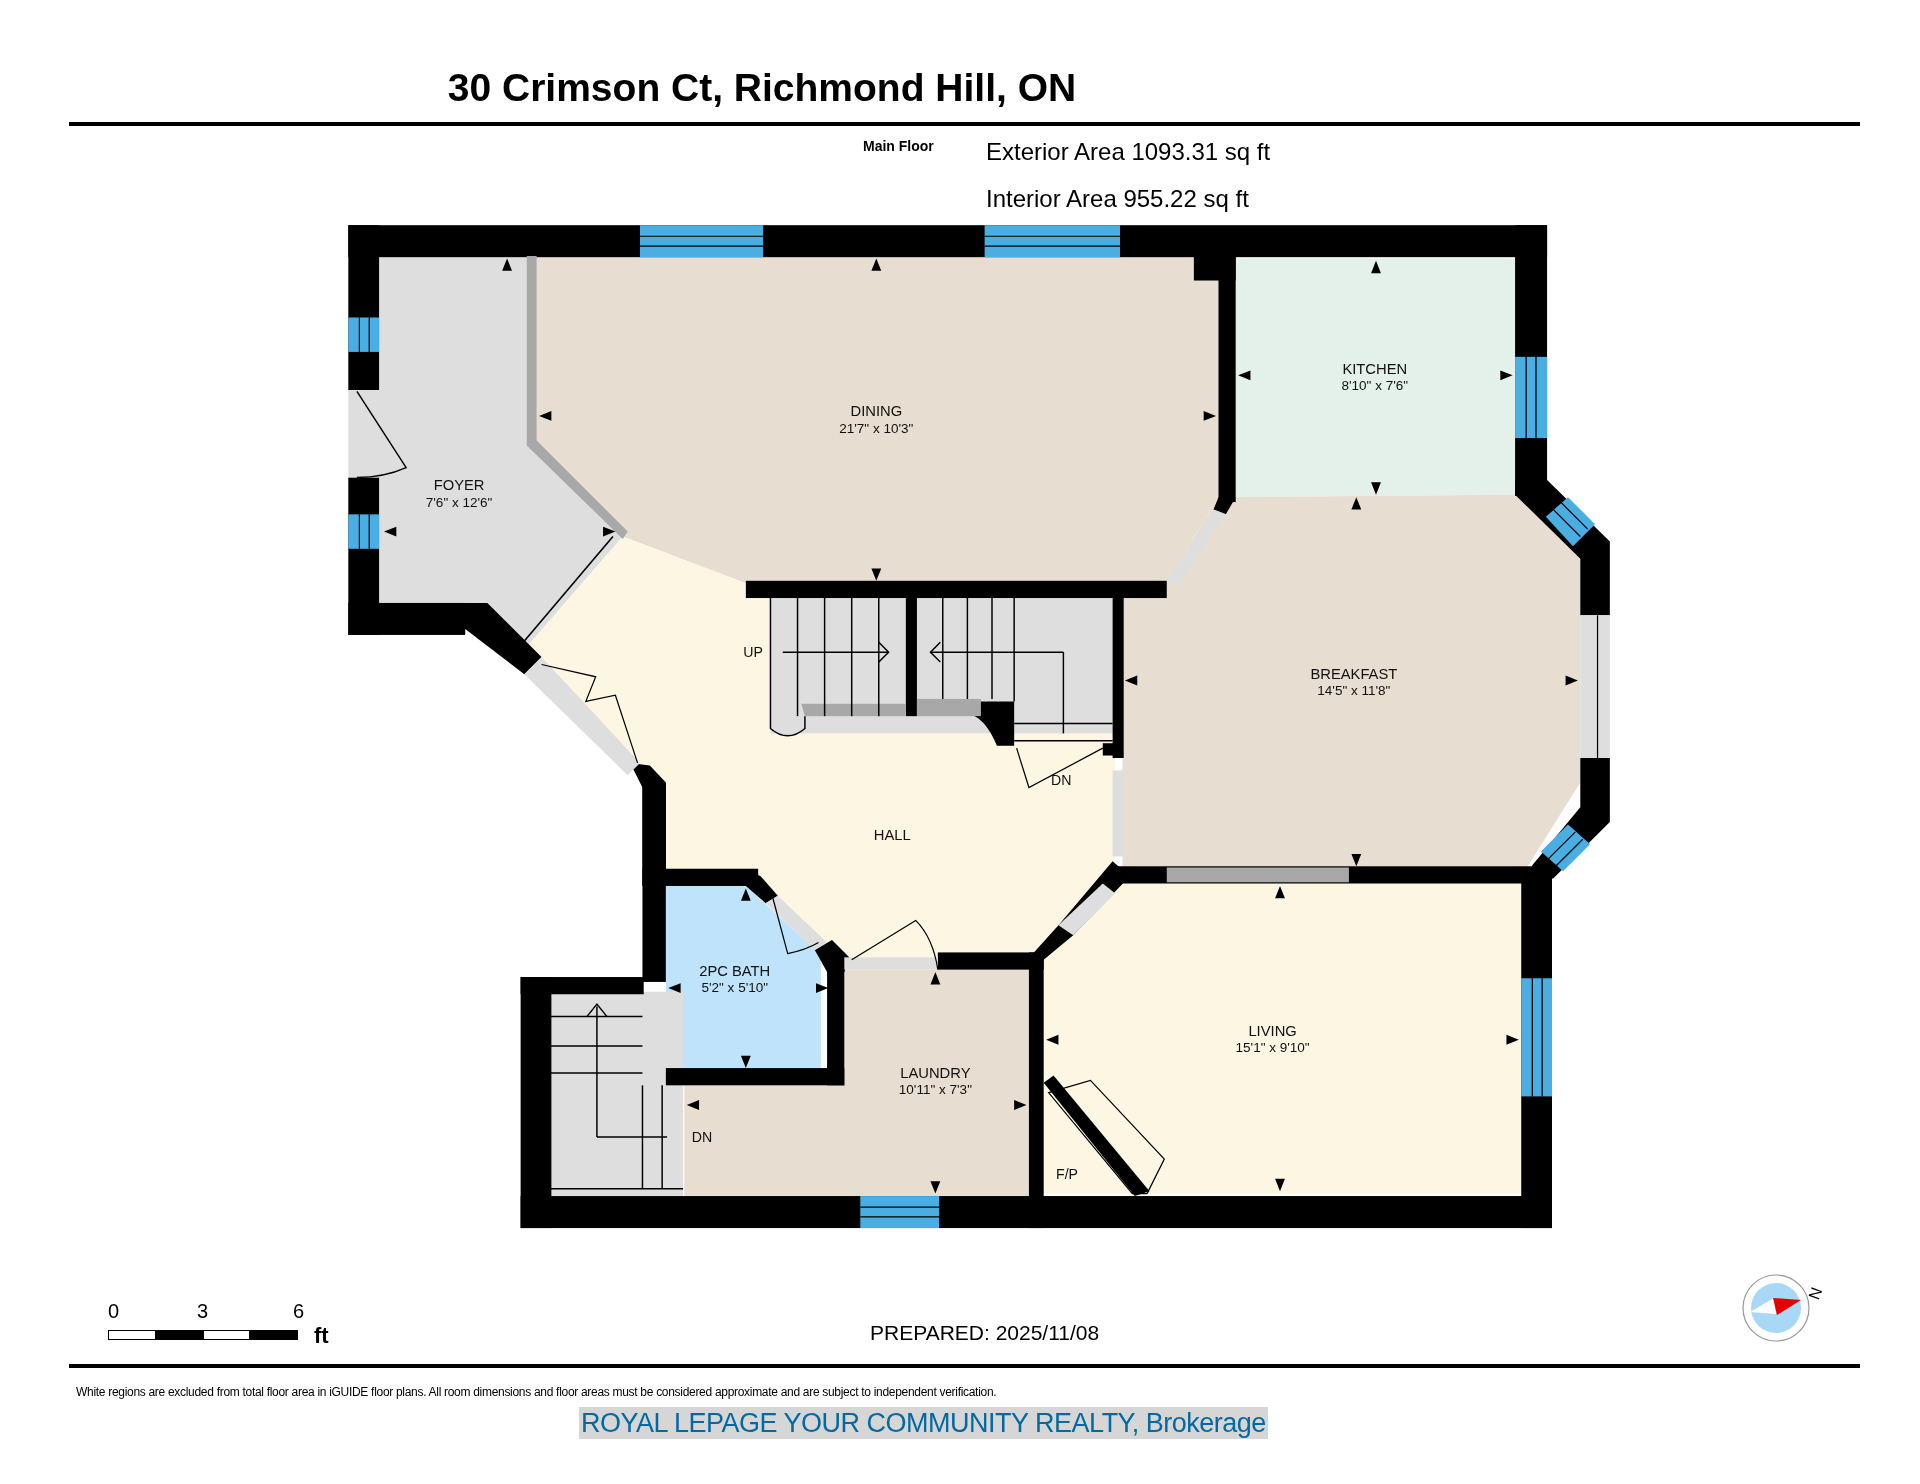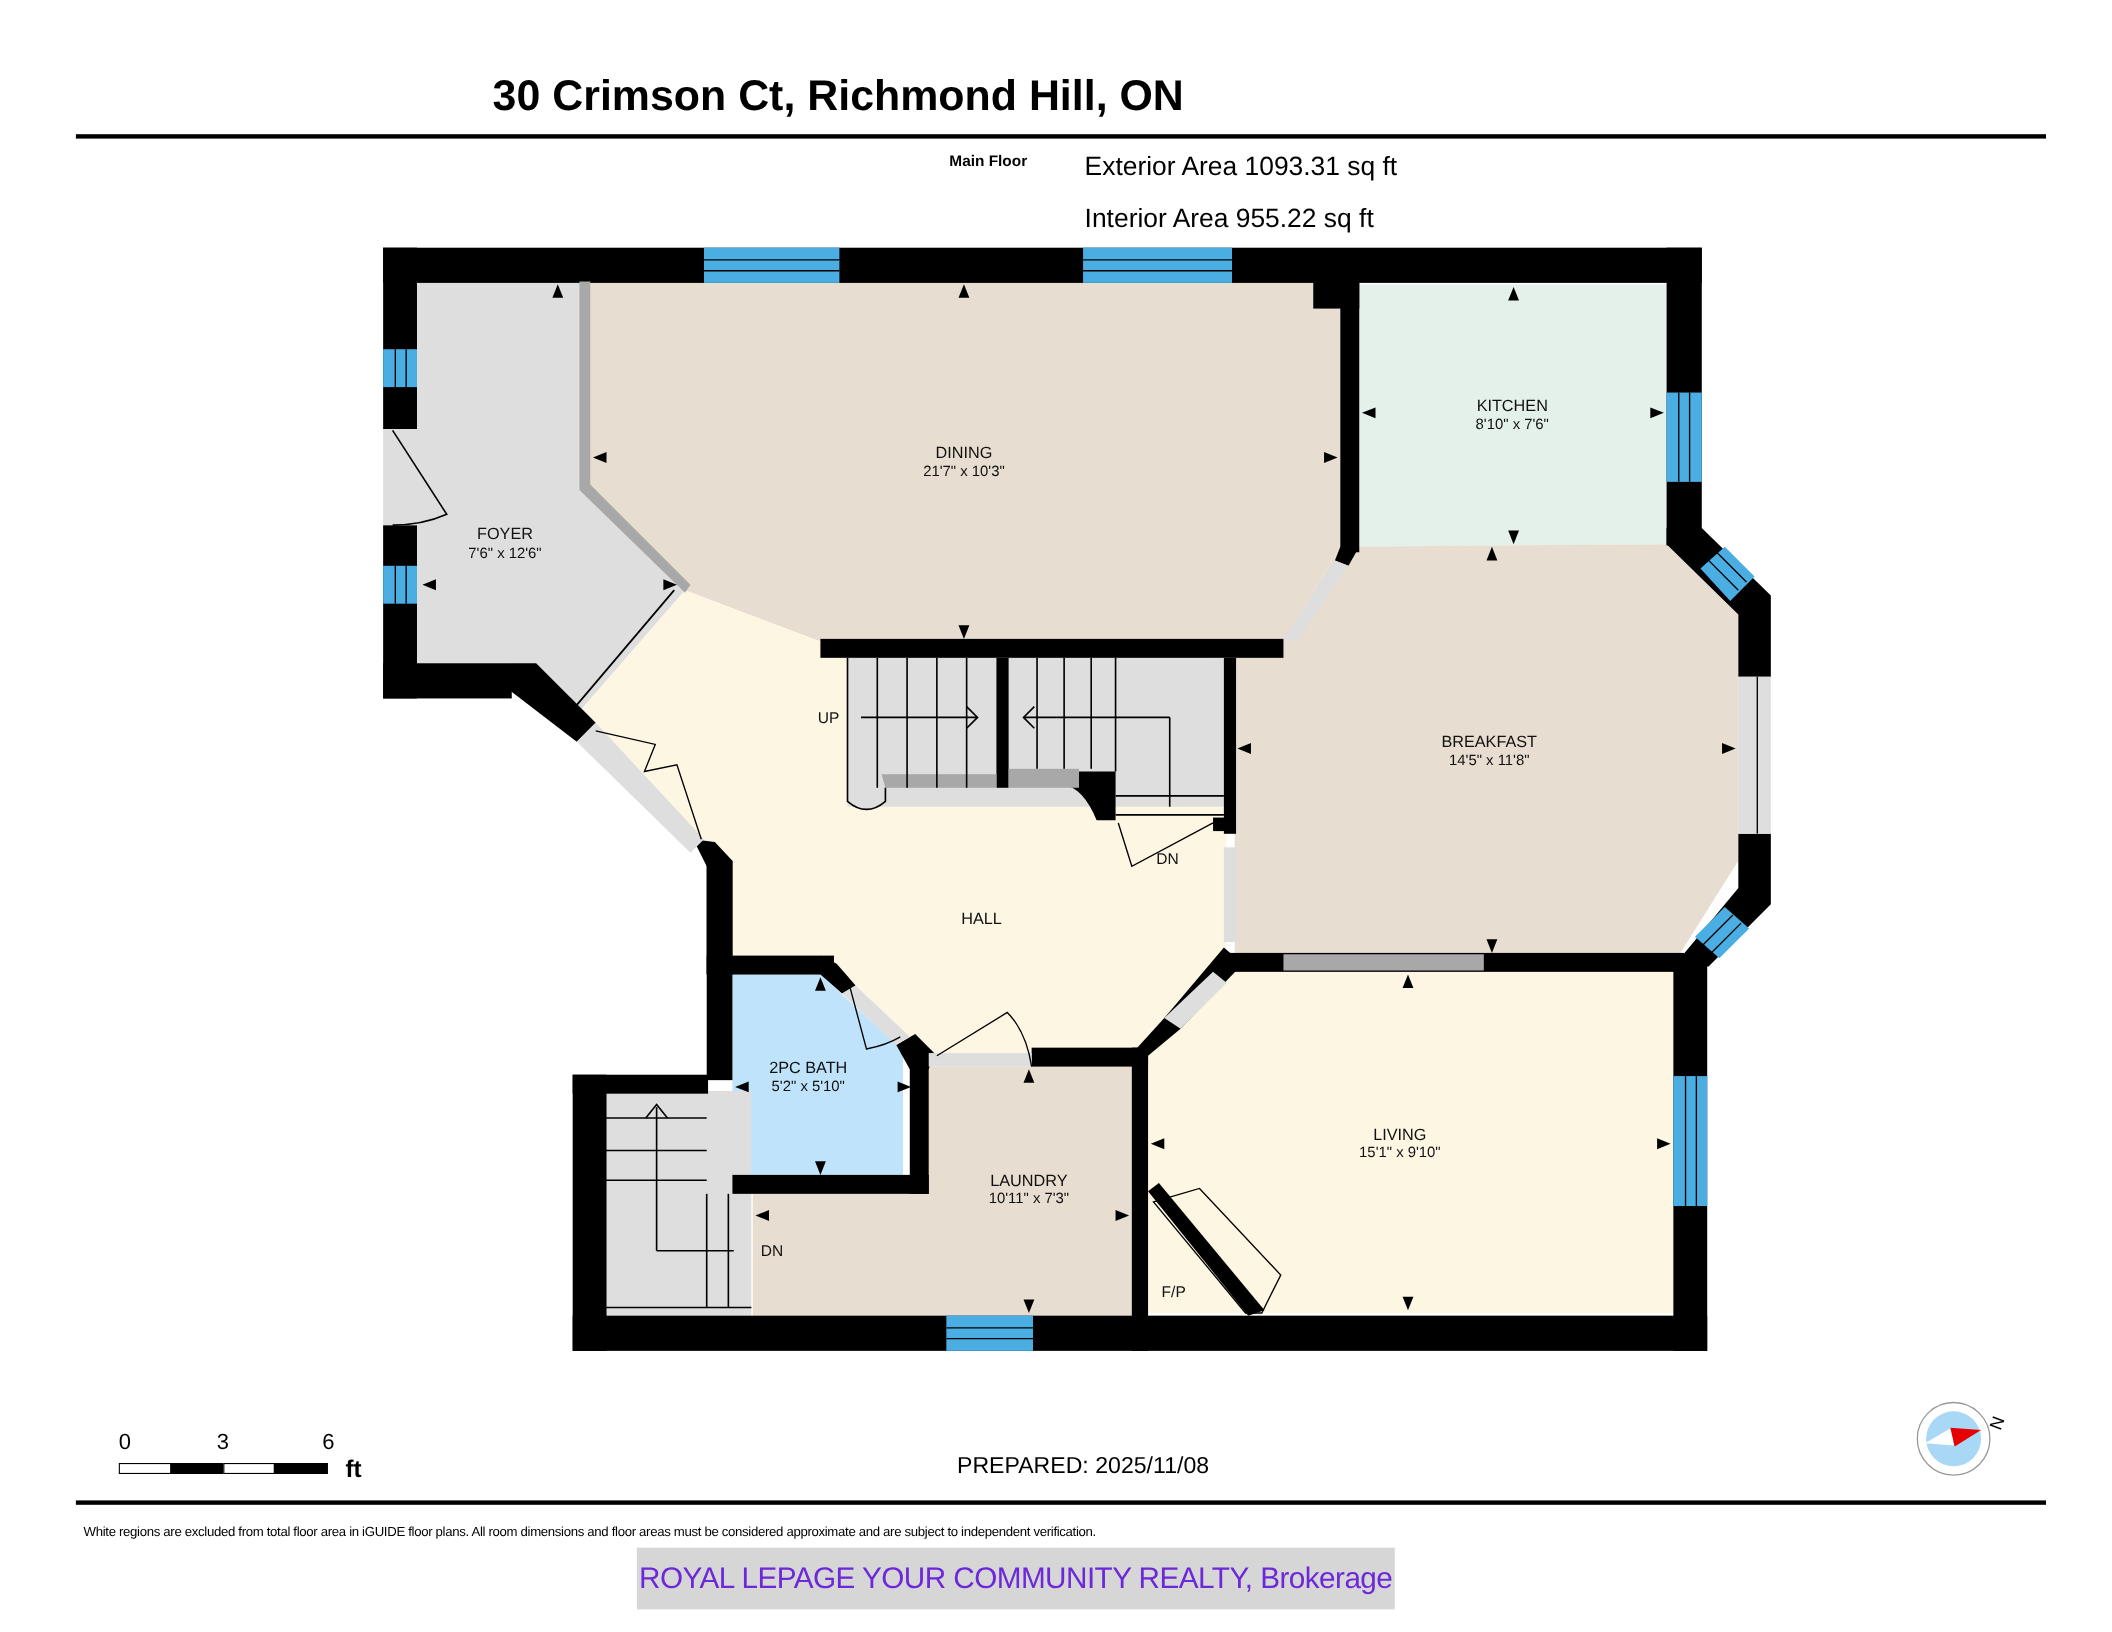--- a/index.html
+++ b/index.html
@@ -16,21 +16,21 @@
   .room-name { font-family:"Liberation Sans", sans-serif; font-size:12px; fill:#111; text-anchor:middle; }
   .room-dim { font-family:"Liberation Sans", sans-serif; font-size:11px; fill:#111; text-anchor:middle; }
   .plain-label { font-family:"Liberation Sans", sans-serif; font-size:11.5px; fill:#111; }
   .scalebar { position:absolute; left:108px; top:1300px; width:250px; height:50px; }
   .scale-tick { position:absolute; top:0; font-size:20px; }
   .scale-bar { position:absolute; top:30px; height:10px; border:1px solid #000; box-sizing:border-box; }
   .scale-unit { position:absolute; left:206px; top:23px; font-size:22px;font-weight:bold; }
   .prepared { position:absolute; left:870px; top:1321px; font-size:21px; }
   .compass { position:absolute; left:1742px; top:1272px; width:90px; height:72px; }
   .disclaimer { position:absolute; left:76px; top:1385px; font-size:12px; letter-spacing:-0.3px; }
-  .watermark { position:absolute; left:579px; top:1407px; height:32px; padding:12px 2px; font-size:27px; color:#6d28d9; background:rgba(200,200,200,0.75); line-height:32px; letter-spacing:-0.5px; }
+  .watermark { position:absolute; left:579px; top:1407px; height:32px; padding:0 2px; font-size:27px; color:#0369a1; background:rgba(200,200,200,0.75); line-height:32px; letter-spacing:-0.5px; }
 </style>
 </head>
 <body>
 
 <div class="title">30 Crimson Ct, Richmond Hill, ON</div>
 <div class="rule top"></div>
 <div class="floor-label">Main Floor</div>
 <div class="area-line area-ext">Exterior Area 1093.31 sq ft</div>
 <div class="area-line area-int">Interior Area 955.22 sq ft</div>
 

